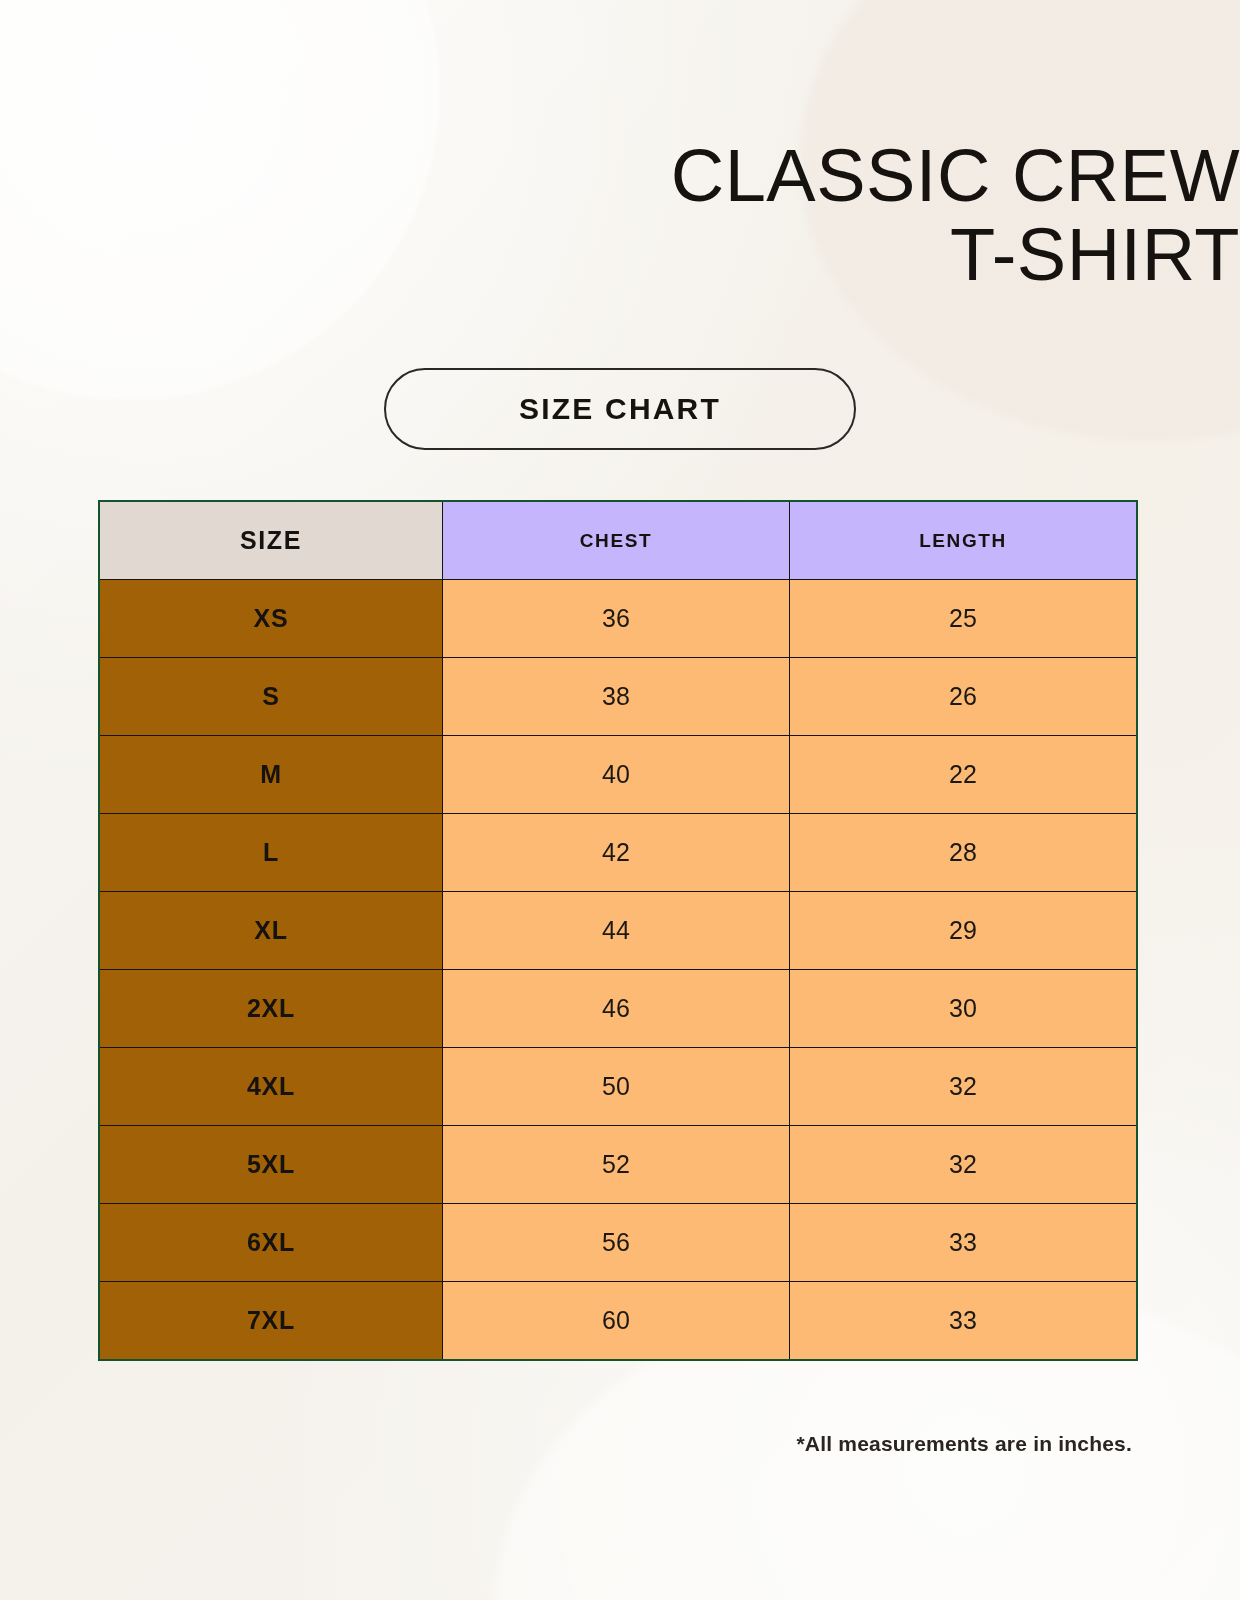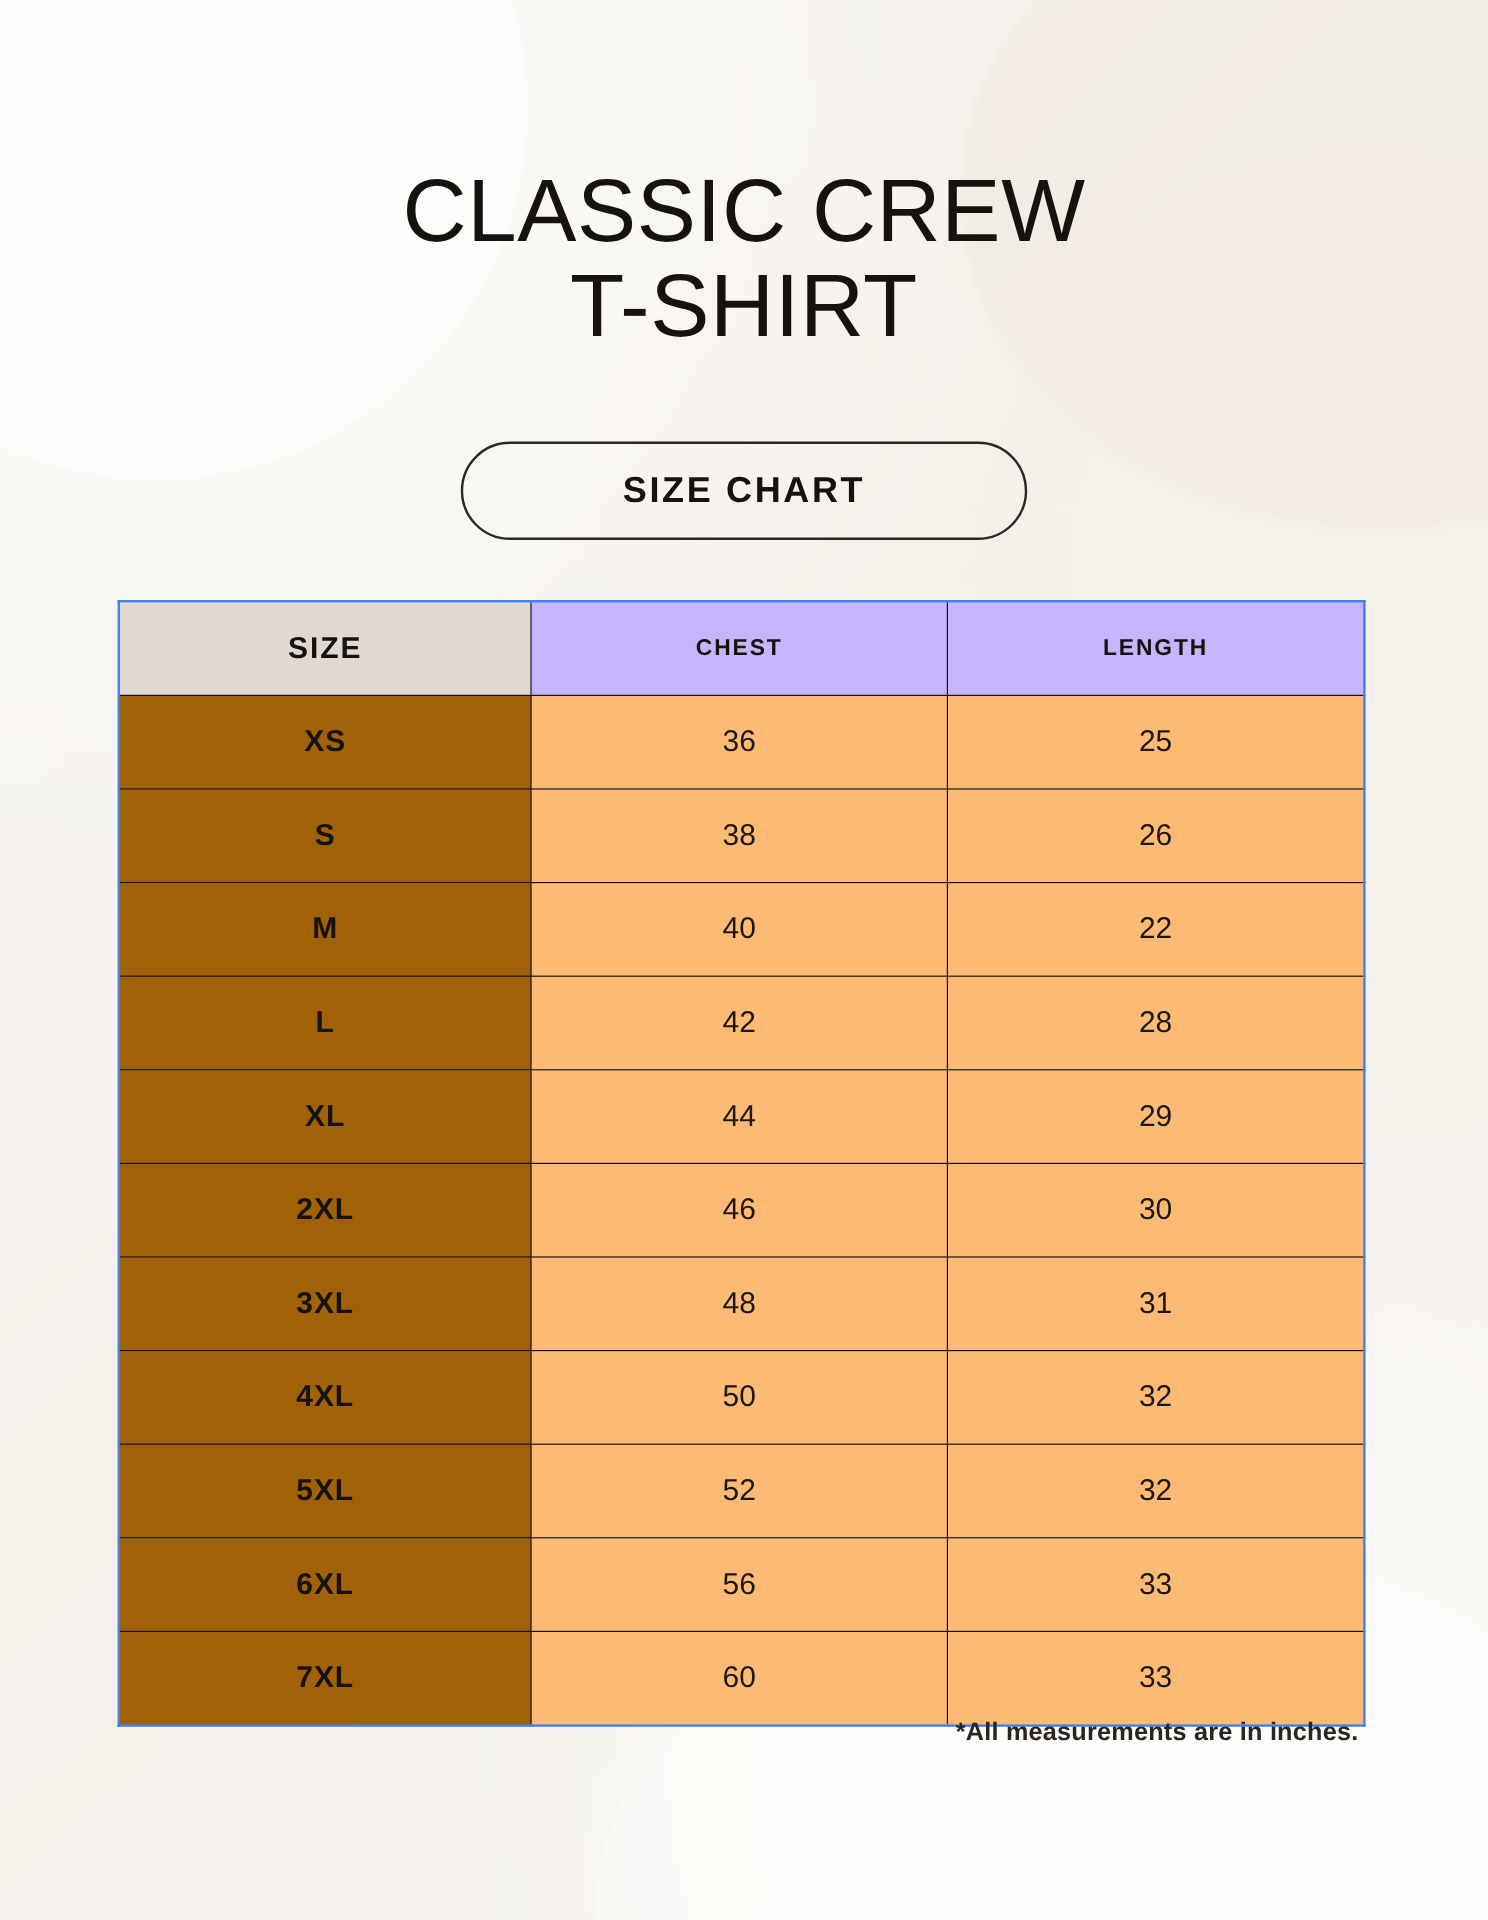--- a/index.html
+++ b/index.html
@@ -64,21 +64,21 @@
     width: 1240px;
     height: 1600px;
     box-sizing: border-box;
   }
 
   .title {
     position: absolute;
     top: 86px;
     left: 0;
     width: 1240px;
-    text-align: center;
+    text-align: right;
     font-size: 74px;
     line-height: 1.08;
     letter-spacing: 0.5px;
     color: #15120f;
     font-weight: 400;
     font-family: "Liberation Sans", sans-serif;
   }
   .title .line2 { display: block; }
 
   .pill {
@@ -101,21 +101,21 @@
     letter-spacing: 2.2px;
     color: #15120f;
   }
 
   table.size-table {
     position: absolute;
     top: 500px;
     left: 98px;
     width: 1034px;
     border-collapse: collapse;
-    border: 2px solid #3b82f6;
+    border: 2px solid #14532d;
     table-layout: fixed;
   }
   table.size-table td, table.size-table th {
     border: 1.5px solid #17140f;
     height: 77px;
     text-align: center;
     vertical-align: middle;
     padding: 0;
   }
   th.h-size {
@@ -211,25 +211,20 @@
         <td class="c-size">XL</td>
         <td class="c-val">44</td>
         <td class="c-val">29</td>
       </tr>
       <tr>
         <td class="c-size">2XL</td>
         <td class="c-val">46</td>
         <td class="c-val">30</td>
       </tr>
       <tr>
-        <td class="c-size">3XL</td>
-        <td class="c-val">48</td>
-        <td class="c-val">31</td>
-      </tr>
-      <tr>
         <td class="c-size">4XL</td>
         <td class="c-val">50</td>
         <td class="c-val">32</td>
       </tr>
       <tr>
         <td class="c-size">5XL</td>
         <td class="c-val">52</td>
         <td class="c-val">32</td>
       </tr>
       <tr>

